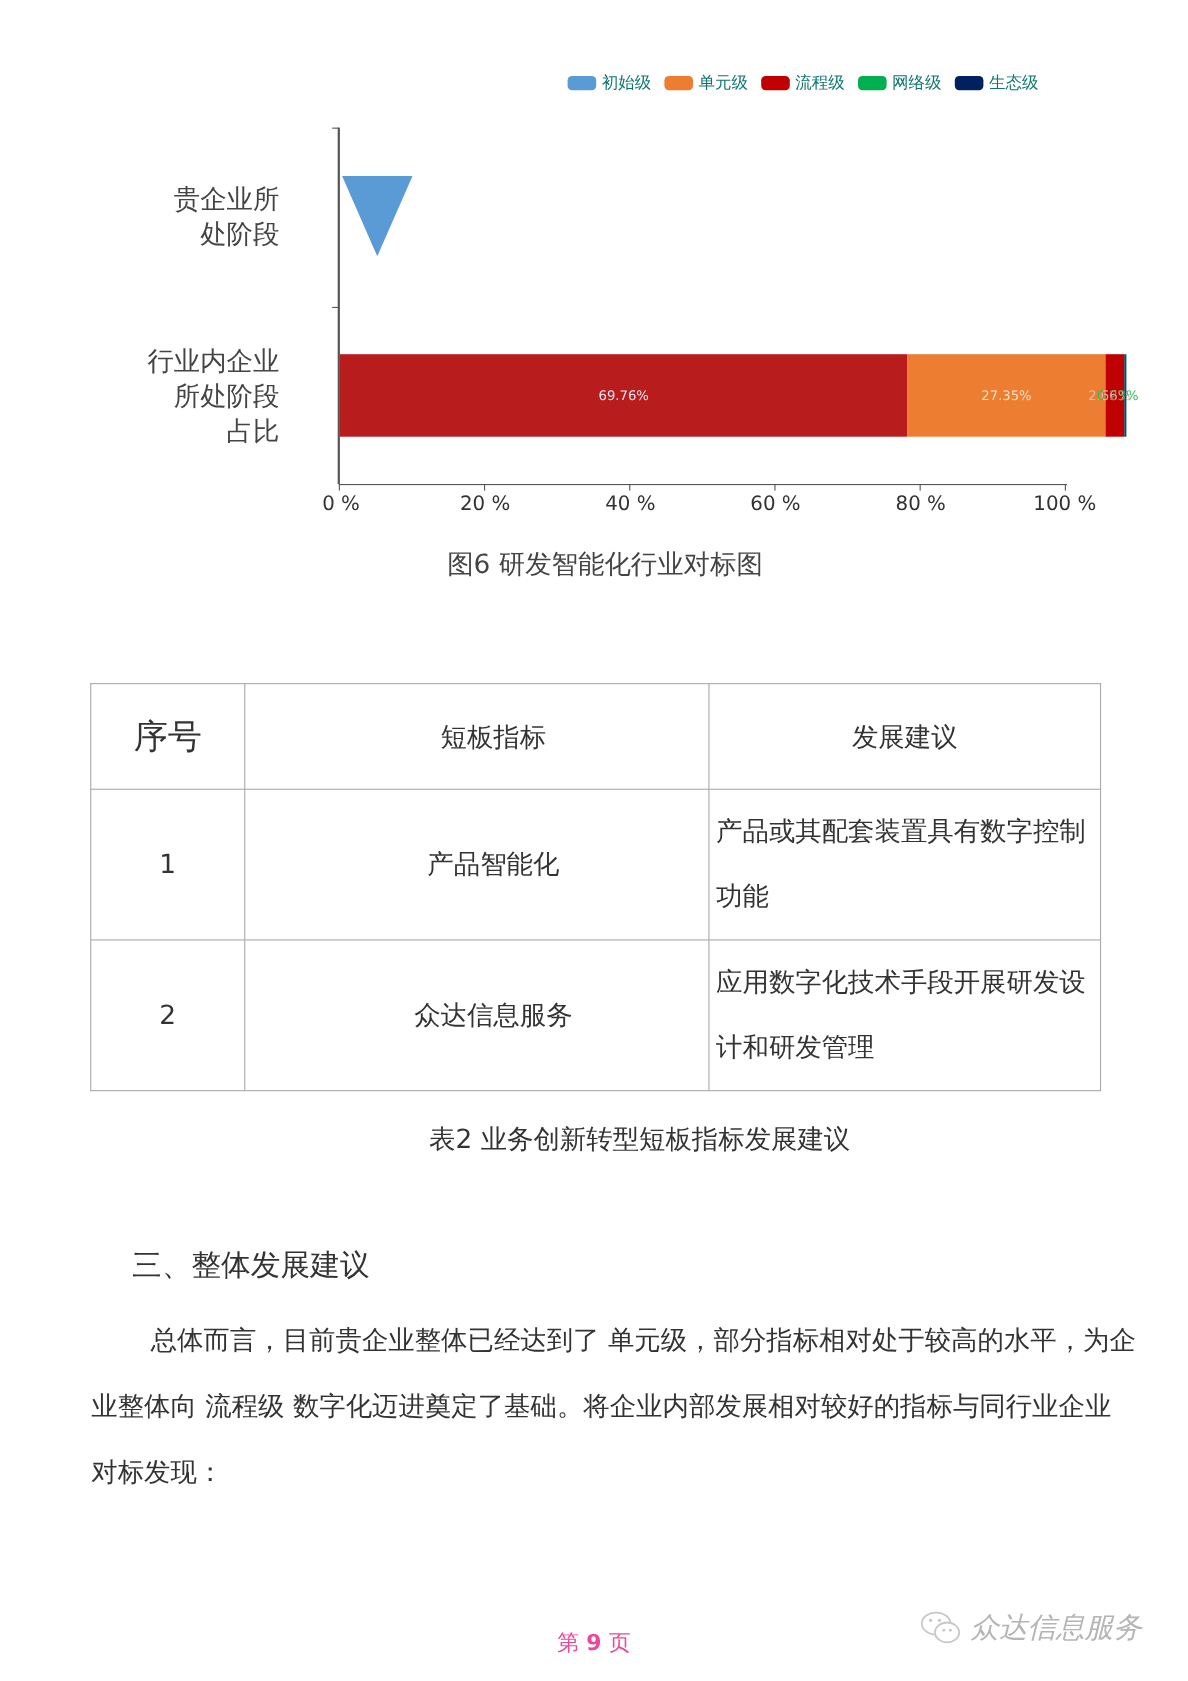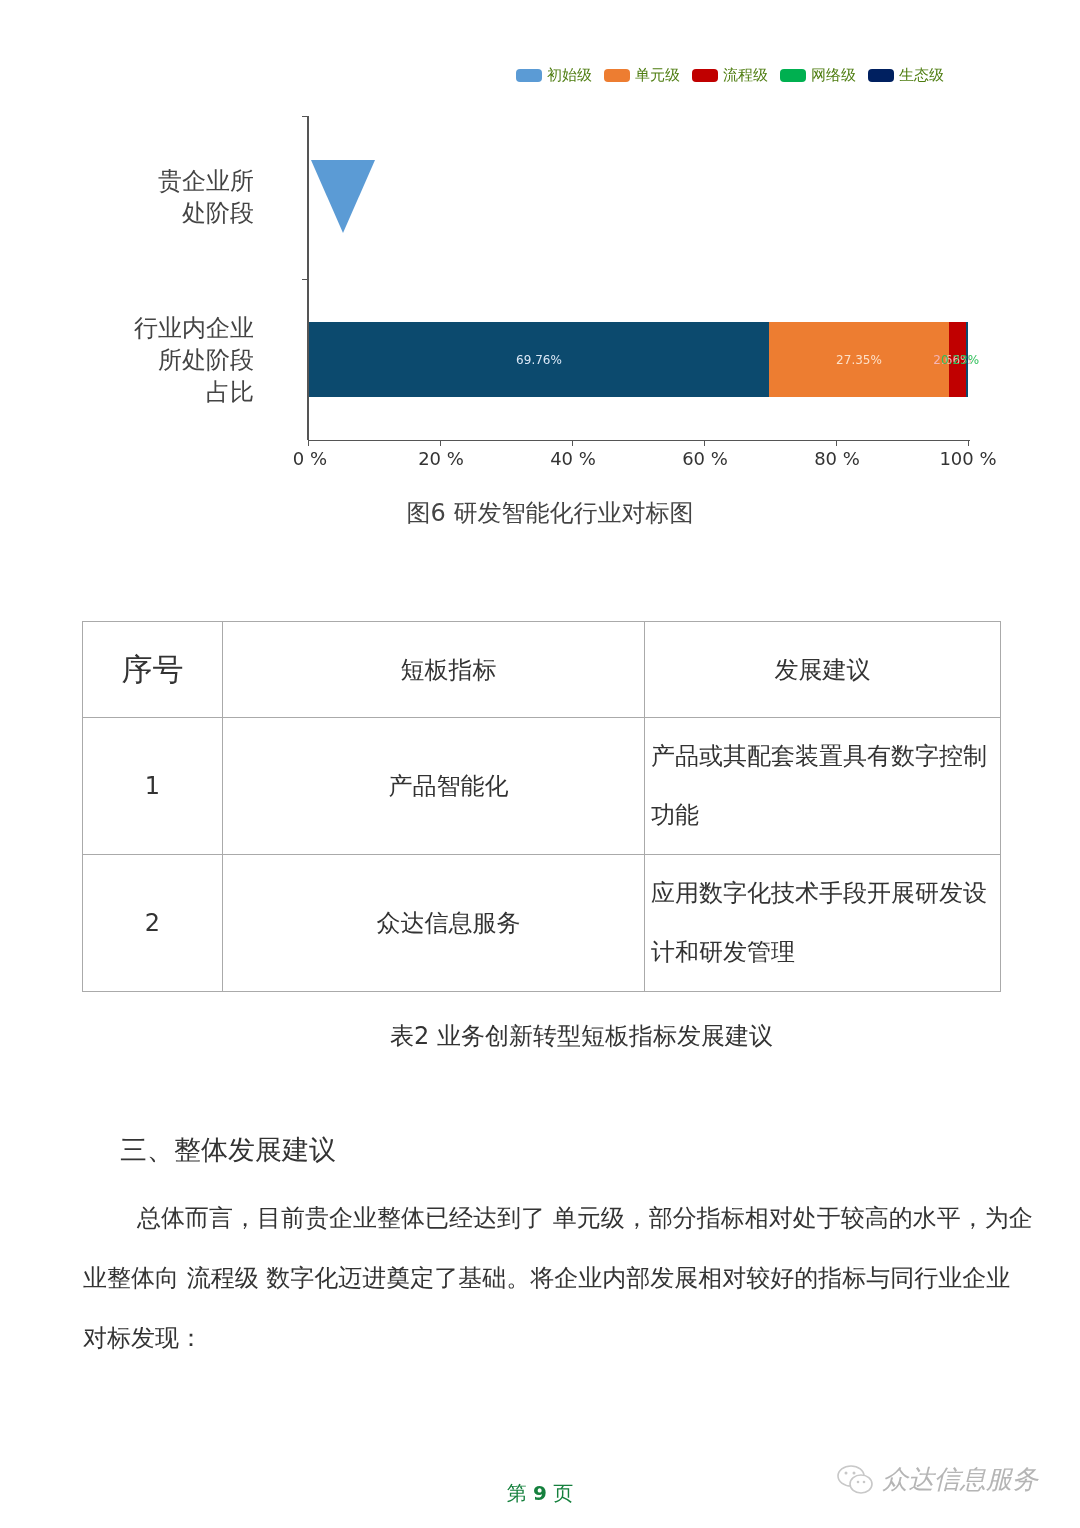--- a/index.html
+++ b/index.html
@@ -3,21 +3,21 @@
 <meta charset="utf-8">
 <style>
   html, body { margin: 0; padding: 0; background: #ffffff; }
   body { width: 1080px; height: 1528px; position: relative; overflow: hidden;
          font-family: "DejaVu Sans", "Liberation Sans", sans-serif; color: #333; }
 
   
   .legend { position: absolute; top: 66px; left: 516px; display: flex; gap: 0; align-items: center; }
   .legend-item { display: flex; align-items: center; margin-right: 12px; }
   .legend-swatch { width: 26px; height: 13px; border-radius: 4px; margin-right: 5px; }
-  .legend-label { font-size: 15px; color: #4d7c0f; }
+  .legend-label { font-size: 15px; color: #0f766e; }
 
   
   .chart { position: absolute; left: 0; top: 0; width: 1080px; height: 540px; }
   .axis-y { position: absolute; left: 307px; top: 116px; width: 2px; height: 324px; background: #555; }
   .axis-y-tick { position: absolute; left: 302px; width: 6px; height: 1px; background: #555; }
   .axis-x { position: absolute; left: 308px; top: 440px; width: 662px; height: 1px; background: #555; }
   .axis-x-tick { position: absolute; top: 440px; width: 1px; height: 6px; background: #555; }
   .x-tick-label { position: absolute; top: 448px; font-size: 18px; color: #333; transform: translateX(-50%); white-space: nowrap; }
   .cat-label { position: absolute; right: 826px; text-align: right; font-family: "DejaVu Serif", "Liberation Serif", serif;
                font-size: 24px; line-height: 32px; color: #444; white-space: pre-line; }
@@ -39,21 +39,21 @@
   td.c-adv { padding: 0 6px; font-family: "DejaVu Serif", "Liberation Serif", serif; line-height: 59px; vertical-align: middle; }
   .tbl-caption { position: absolute; top: 1020px; left: 0; width: 1163px; text-align: center; font-size: 24px; color: #333; }
 
   
   .section-title { position: absolute; top: 1132px; left: 120px; font-size: 27px; color: #333;
                    font-family: "DejaVu Serif", "Liberation Serif", serif; }
   .para { position: absolute; top: 1188px; left: 83px; width: 950px; font-size: 24px; line-height: 60px; color: #333;
           text-indent: 54px; font-family: "DejaVu Serif", "Liberation Serif", serif; }
 
   
-  .page-num { position: absolute; top: 1480px; left: 0; width: 1080px; text-align: center; font-size: 20px; color: #15803d;
+  .page-num { position: absolute; top: 1480px; left: 0; width: 1080px; text-align: center; font-size: 20px; color: #ec4899;
               font-family: "DejaVu Serif", "Liberation Serif", serif; }
   .page-num b { font-family: "DejaVu Sans", sans-serif; font-weight: bold; }
   .watermark { position: absolute; top: 1462px; left: 836px; display: flex; align-items: flex-end; color: #bbb; }
   .wm-icon { width: 40px; height: 34px; margin-right: 6px; }
   .wm-text { font-size: 26px; color: #b5b5b5; font-style: italic; }
 </style>
 </head>
 <body>
 
 <div class="chart">
@@ -101,21 +101,21 @@
 
   <div class="cat-label" style="top:165px">贵企业所
 处阶段</div>
   <div class="cat-label" style="top:312px">行业内企业
 所处阶段
 占比</div>
 
   <div class="marker"></div>
 
   <div class="bar" style="left:309px">
-    <div class="seg" style="width:460px;background:#0c4a6e">
+    <div class="seg" style="width:516px;background:#b91c1c">
       <span class="seg-label" style="color:#dce9f7">69.76%</span>
     </div>
     <div class="seg" style="width:180px;background:#ed7d31">
       <span class="seg-label" style="color:#fde0c8">27.35%</span>
     </div>
     <div class="seg" style="width:17px;background:#c00000">
       <span class="seg-label" style="color:#f4b6b6;left:20%">2.66%</span>
     </div>
     <div class="seg" style="width:2px;background:#0c4a6e">
       <span class="seg-label" style="color:#2fbf5a;left:-300%">0.23%</span>

